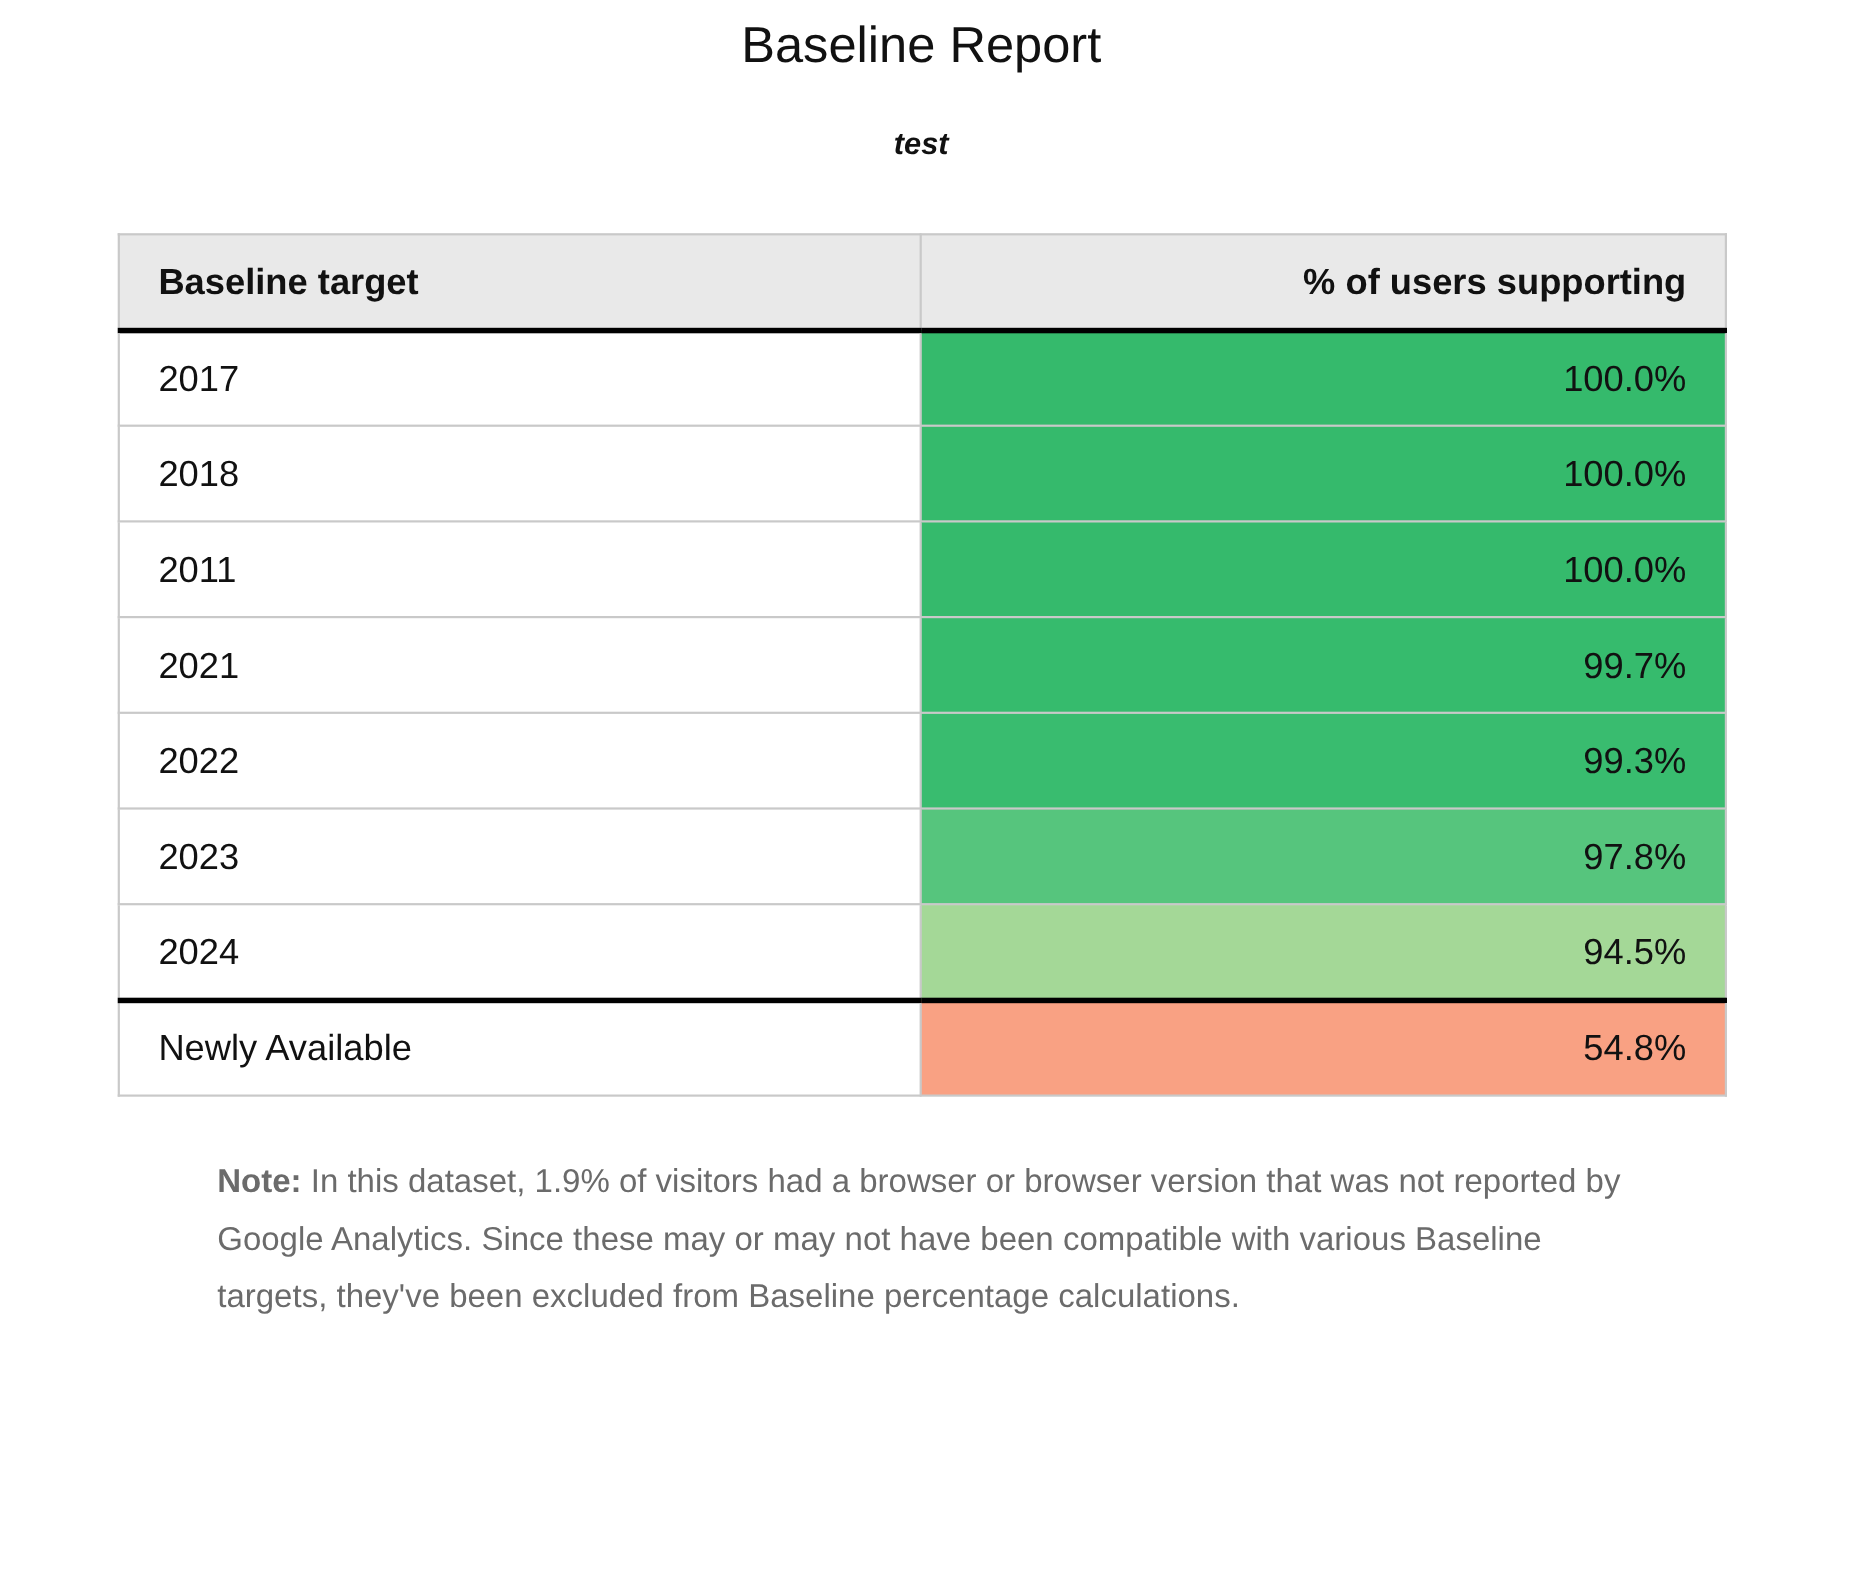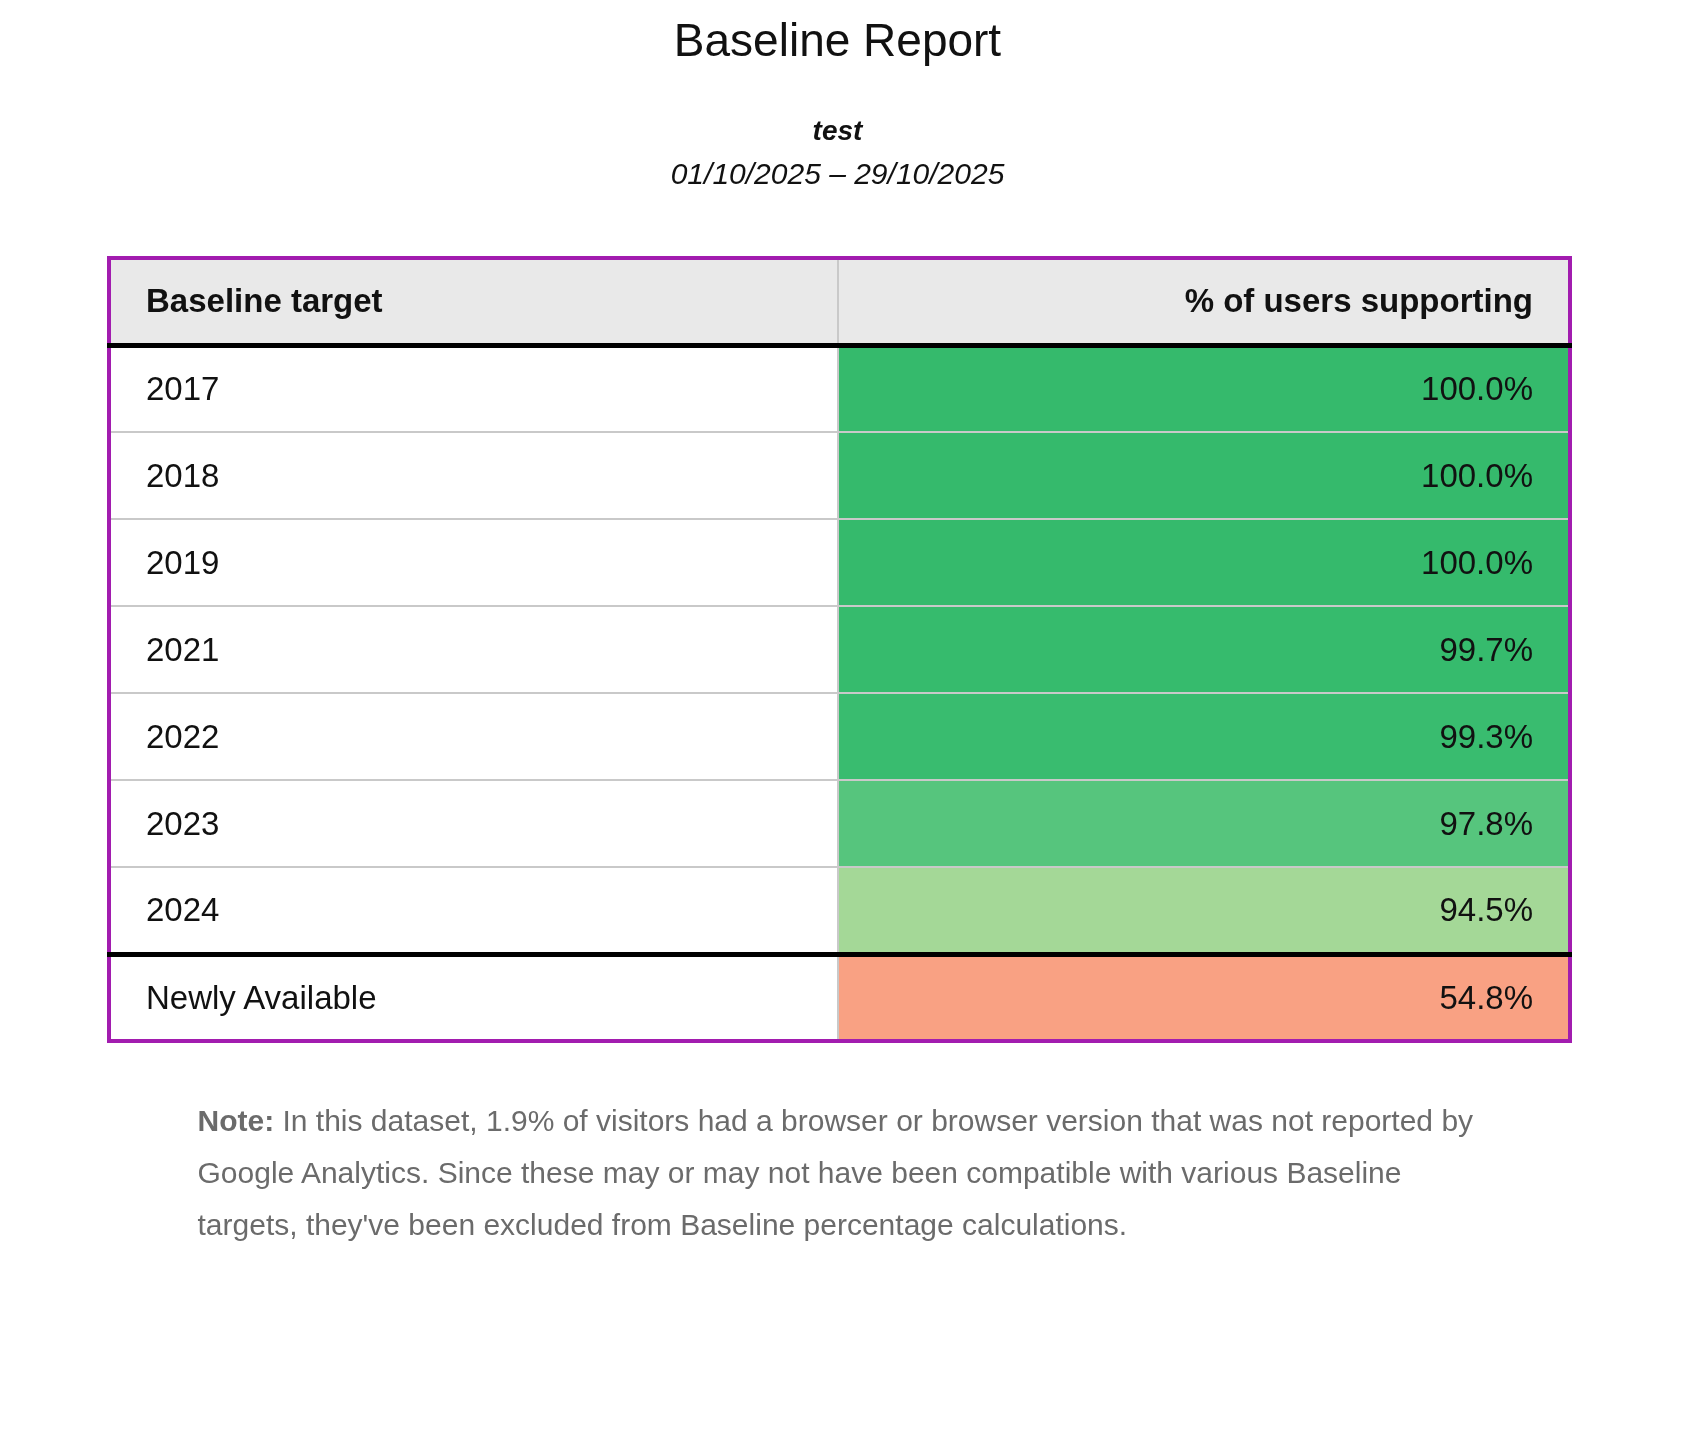--- a/index.html
+++ b/index.html
@@ -39,21 +39,21 @@
     font-size: 30px;
     font-style: italic;
     line-height: 36px;
     text-align: center;
   }
   table.baseline-table {
     margin-top: 64px;
     width: 1461px;
     table-layout: fixed;
     border-collapse: collapse;
-    border: 4px solid #a21caf;
+    border: 2px solid #a21caf;
   }
   col.col-target { width: 729px; }
   col.col-pct    { width: 732px; }
   th, td {
     height: 87px;
     padding: 0 35px;
     font-size: 33px;
     vertical-align: middle;
     border: 2px solid #c9c9c9;
   }
@@ -83,21 +83,20 @@
   p.note .note-label { font-weight: 700; }
 </style>
 </head>
 <body>
 
 <div class="page">
   <div class="content">
 
     <h1 class="report-title">Baseline Report</h1>
     <div class="report-subtitle">test</div>
-    <div class="report-daterange">01/10/2025 – 29/10/2025</div>
 
     <table class="baseline-table">
       <colgroup>
         <col class="col-target">
         <col class="col-pct">
       </colgroup>
       <thead>
         <tr>
           <th class="h-target">Baseline target</th>
           <th class="h-pct">% of users supporting</th>
@@ -106,21 +105,21 @@
       <tbody>
         <tr>
           <td class="label-cell">2017</td>
           <td class="value-cell" style="background-color: rgb(53, 186, 108);">100.0%</td>
         </tr>
         <tr>
           <td class="label-cell">2018</td>
           <td class="value-cell" style="background-color: rgb(53, 186, 108);">100.0%</td>
         </tr>
         <tr>
-          <td class="label-cell">2019</td>
+          <td class="label-cell">2011</td>
           <td class="value-cell" style="background-color: rgb(53, 186, 108);">100.0%</td>
         </tr>
         <tr>
           <td class="label-cell">2021</td>
           <td class="value-cell" style="background-color: rgb(54, 187, 109);">99.7%</td>
         </tr>
         <tr>
           <td class="label-cell">2022</td>
           <td class="value-cell" style="background-color: rgb(57, 188, 111);">99.3%</td>
         </tr>

